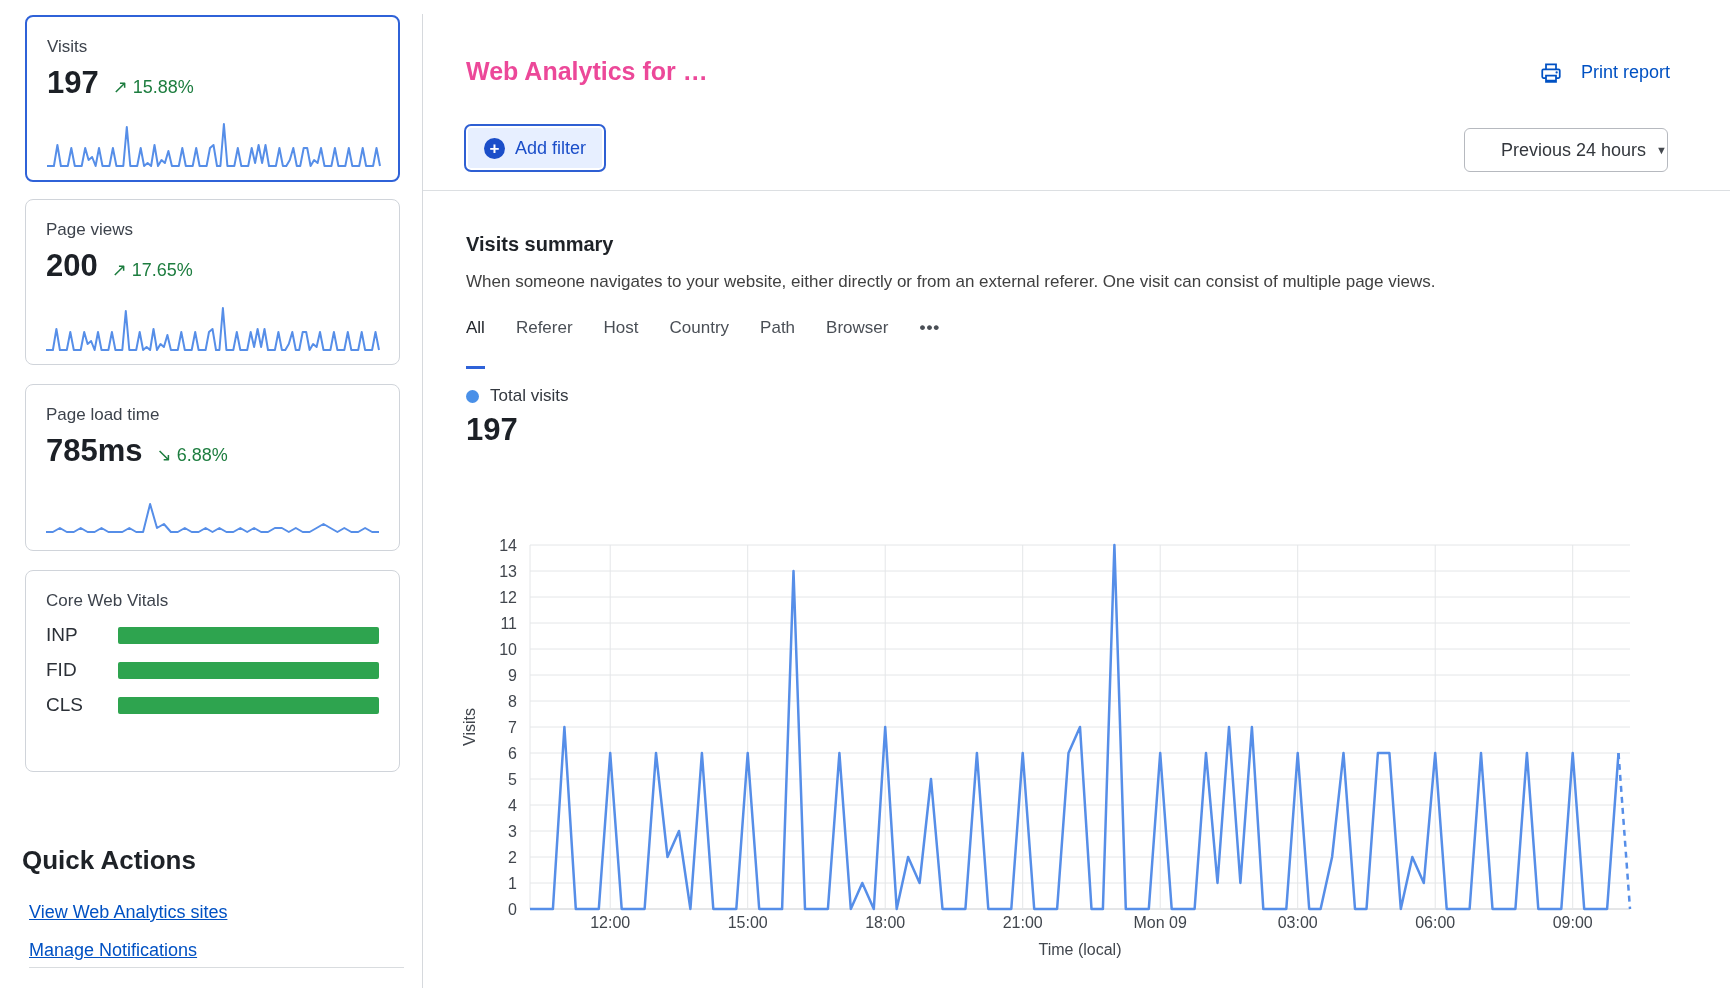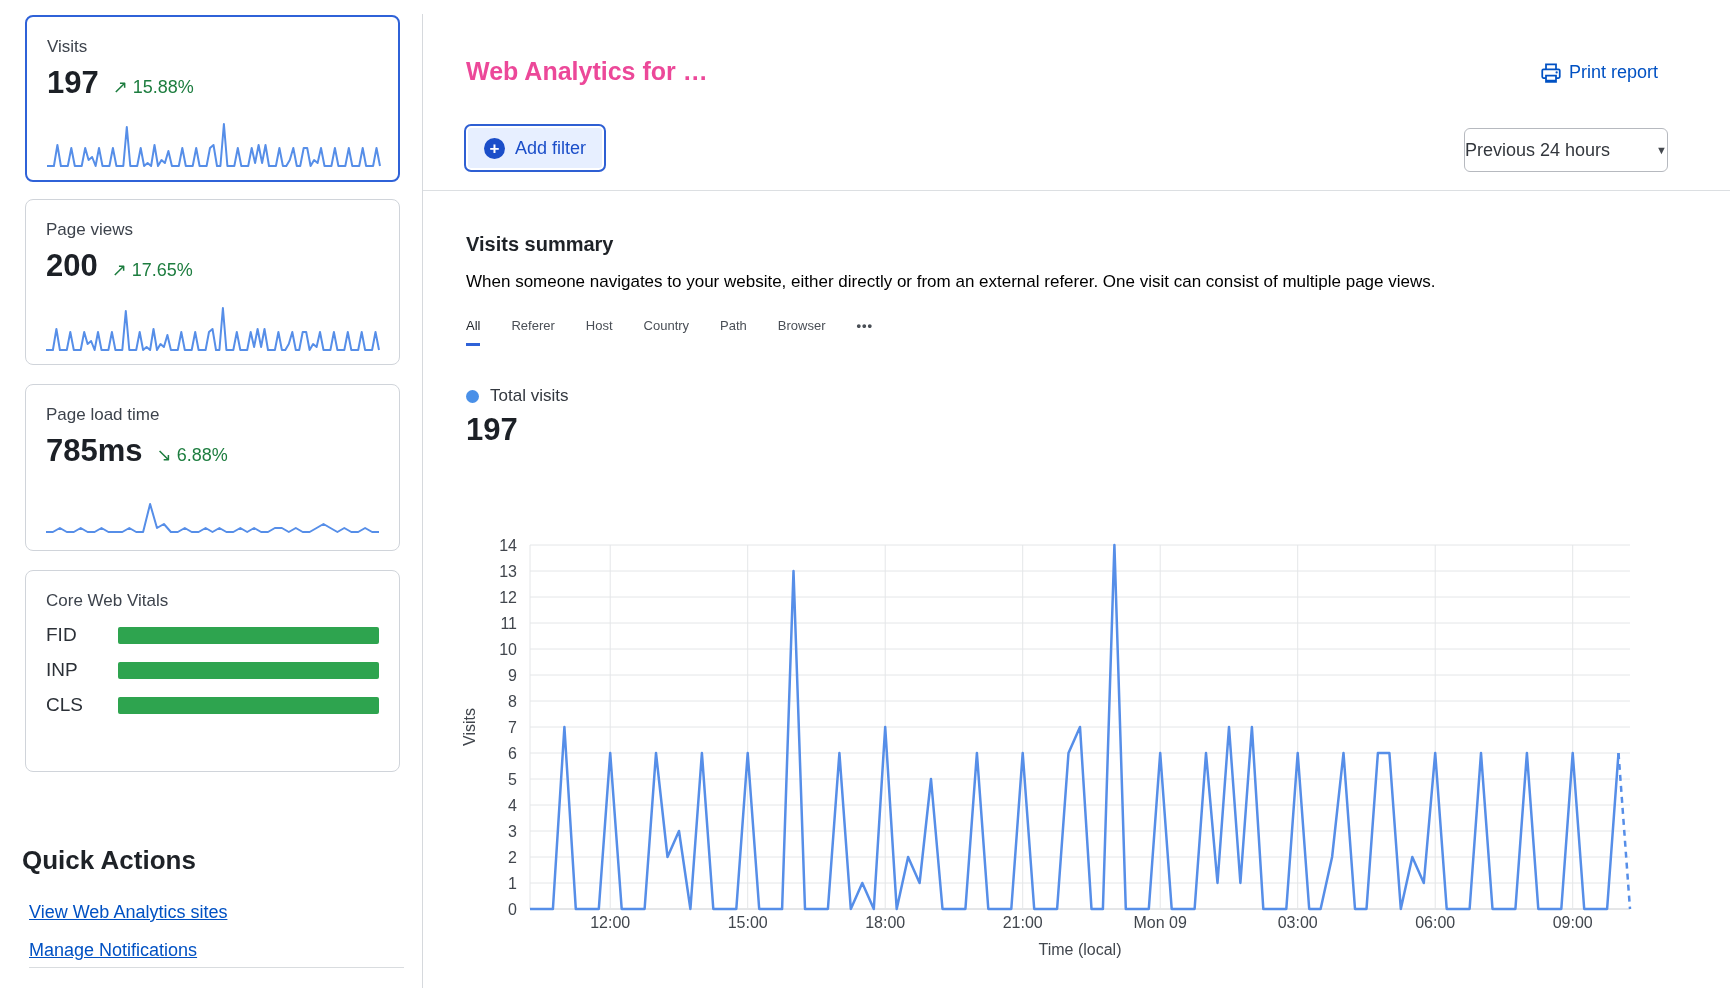--- a/index.html
+++ b/index.html
@@ -29,41 +29,41 @@
   .cwv-label { width:72px; font-size:19px; color:#2b3037; }
   .cwv-bar { flex:1; height:17px; background:#2ea44f; border-radius:2px; }
   
   .qa-heading { position:absolute; left:22px; top:845px; font-size:26px; font-weight:700; color:#1e2227; }
   .qa-link { position:absolute; left:29px; font-size:18px; color:#0051c3; text-decoration:underline; cursor:pointer; }
   #qa-link-0 { top:902px; } #qa-link-1 { top:940px; }
   .sidebar-divider { position:absolute; left:29px; top:967px; width:375px; height:1px; background:#d9dcdf; border:0; }
   
   .vdivider { position:absolute; left:422px; top:14px; bottom:0; width:1px; background:#d6d9dd; }
   .page-title { position:absolute; left:466px; top:57px; font-size:25px; font-weight:700; color:#ec4899; }
-  .print-report { position:absolute; left:1541px; top:62px; display:flex; align-items:center; gap:8px;
+  .print-report { position:absolute; left:1541px; top:62px; display:flex; align-items:center; gap:20px;
     font-size:18px; color:#0051c3; cursor:pointer; }
   .btn-add-filter {
     position:absolute; left:464px; top:124px; height:48px; display:flex; align-items:center; gap:10px;
     padding:0 18px; background:#e7efff; border:2px solid #2e5fd3; border-radius:7px;
     box-shadow: inset 0 0 0 2px #fff; font-size:18px; color:#1b4ec9; cursor:pointer;
     font-family:"Liberation Sans", sans-serif;
   }
   .plus-circle { width:21px; height:21px; border-radius:50%; background:#1b4ec9; color:#fff;
     display:flex; align-items:center; justify-content:center; font-size:17px; line-height:1; font-weight:700; }
   .btn-range {
     position:absolute; left:1464px; top:128px; width:204px; height:44px; background:#fff;
-    border:1px solid #b6b9bf; border-radius:6px; display:flex; align-items:center; justify-content:space-between;
+    border:1px solid #b6b9bf; border-radius:6px; display:flex; align-items:center; justify-content:flex-end;
     gap:10px; font-size:18px; color:#33373d; cursor:pointer; font-family:"Liberation Sans", sans-serif;
   }
   .caret { font-size:11px; color:#44484e; }
   .hdr-divider { position:absolute; left:423px; top:190px; width:1307px; height:1px; background:#dcdfe2; border:0; }
   .summary-heading { position:absolute; left:466px; top:233px; font-size:20px; font-weight:700; color:#1e2227; }
-  .summary-desc { position:absolute; left:466px; top:272px; font-size:17px; color:#000000; width:1150px; }
+  .summary-desc { position:absolute; left:466px; top:272px; font-size:17px; color:#404040; width:1150px; }
   .tabs { position:absolute; left:466px; top:318px; display:flex; gap:31px; }
-  .tab { font-size:13px; color:#4a4f56; padding-bottom:10px; cursor:pointer; }
+  .tab { font-size:17px; color:#4a4f56; padding-bottom:28px; cursor:pointer; }
   .tab.active { color:#22262c; border-bottom:3px solid #2f62d8; }
   .tab.overflow { letter-spacing:1px; font-weight:700; }
   .legend { position:absolute; left:466px; top:386px; display:flex; align-items:center; gap:11px; cursor:pointer; }
   .legend-dot { width:13px; height:13px; border-radius:50%; background:#4a90e8; }
   .legend-label { font-size:17px; color:#33383f; }
   .chart-total { position:absolute; left:466px; top:412px; font-size:31px; font-weight:700; color:#1c2026; }
   #main-chart { position:absolute; left:425px; top:515px; }
   svg text { font-family:"Liberation Sans", sans-serif; }
 </style>
 </head>
@@ -100,25 +100,25 @@
       <span class="delta"><span class="arr">↘</span><span>6.88%</span></span>
     </div>
     <svg class="spark" width="337" height="42">
         <polyline points="2.0,36.0 8.9,36.0 15.9,32.0 22.8,36.0 29.8,36.0 36.7,32.0 43.6,36.0 50.6,36.0 57.5,32.0 64.4,36.0 71.4,36.0 78.3,36.0 85.3,32.0 92.2,36.0 99.1,36.0 106.1,8.0 113.0,32.0 119.9,28.0 126.9,36.0 133.8,36.0 140.8,32.0 147.7,36.0 154.6,36.0 161.6,32.0 168.5,36.0 175.4,32.0 182.4,36.0 189.3,36.0 196.3,32.0 203.2,36.0 210.1,32.0 217.1,36.0 224.0,36.0 230.9,32.0 237.9,32.0 244.8,36.0 251.8,32.0 258.7,36.0 265.6,36.0 272.6,32.0 279.5,28.0 286.4,32.0 293.4,36.0 300.3,32.0 307.3,36.0 314.2,36.0 321.1,32.0 328.1,36.0 335.0,36.0" fill="none" stroke="#568ee8" stroke-width="2" stroke-linejoin="round"></polyline>
       </svg>
   </div>
 
   <div class="card" id="card-cwv">
     <div class="card-label">Core Web Vitals</div>
     <div class="cwv-row">
+      <span class="cwv-label">INP</span>
+      <div class="cwv-bar"></div>
+    </div>
+    <div class="cwv-row">
       <span class="cwv-label">FID</span>
-      <div class="cwv-bar"></div>
-    </div>
-    <div class="cwv-row">
-      <span class="cwv-label">INP</span>
       <div class="cwv-bar"></div>
     </div>
     <div class="cwv-row">
       <span class="cwv-label">CLS</span>
       <div class="cwv-bar"></div>
     </div>
   </div>
 
   <h2 class="qa-heading">Quick Actions</h2>
   <a class="qa-link" id="qa-link-0">View Web Analytics sites</a>

